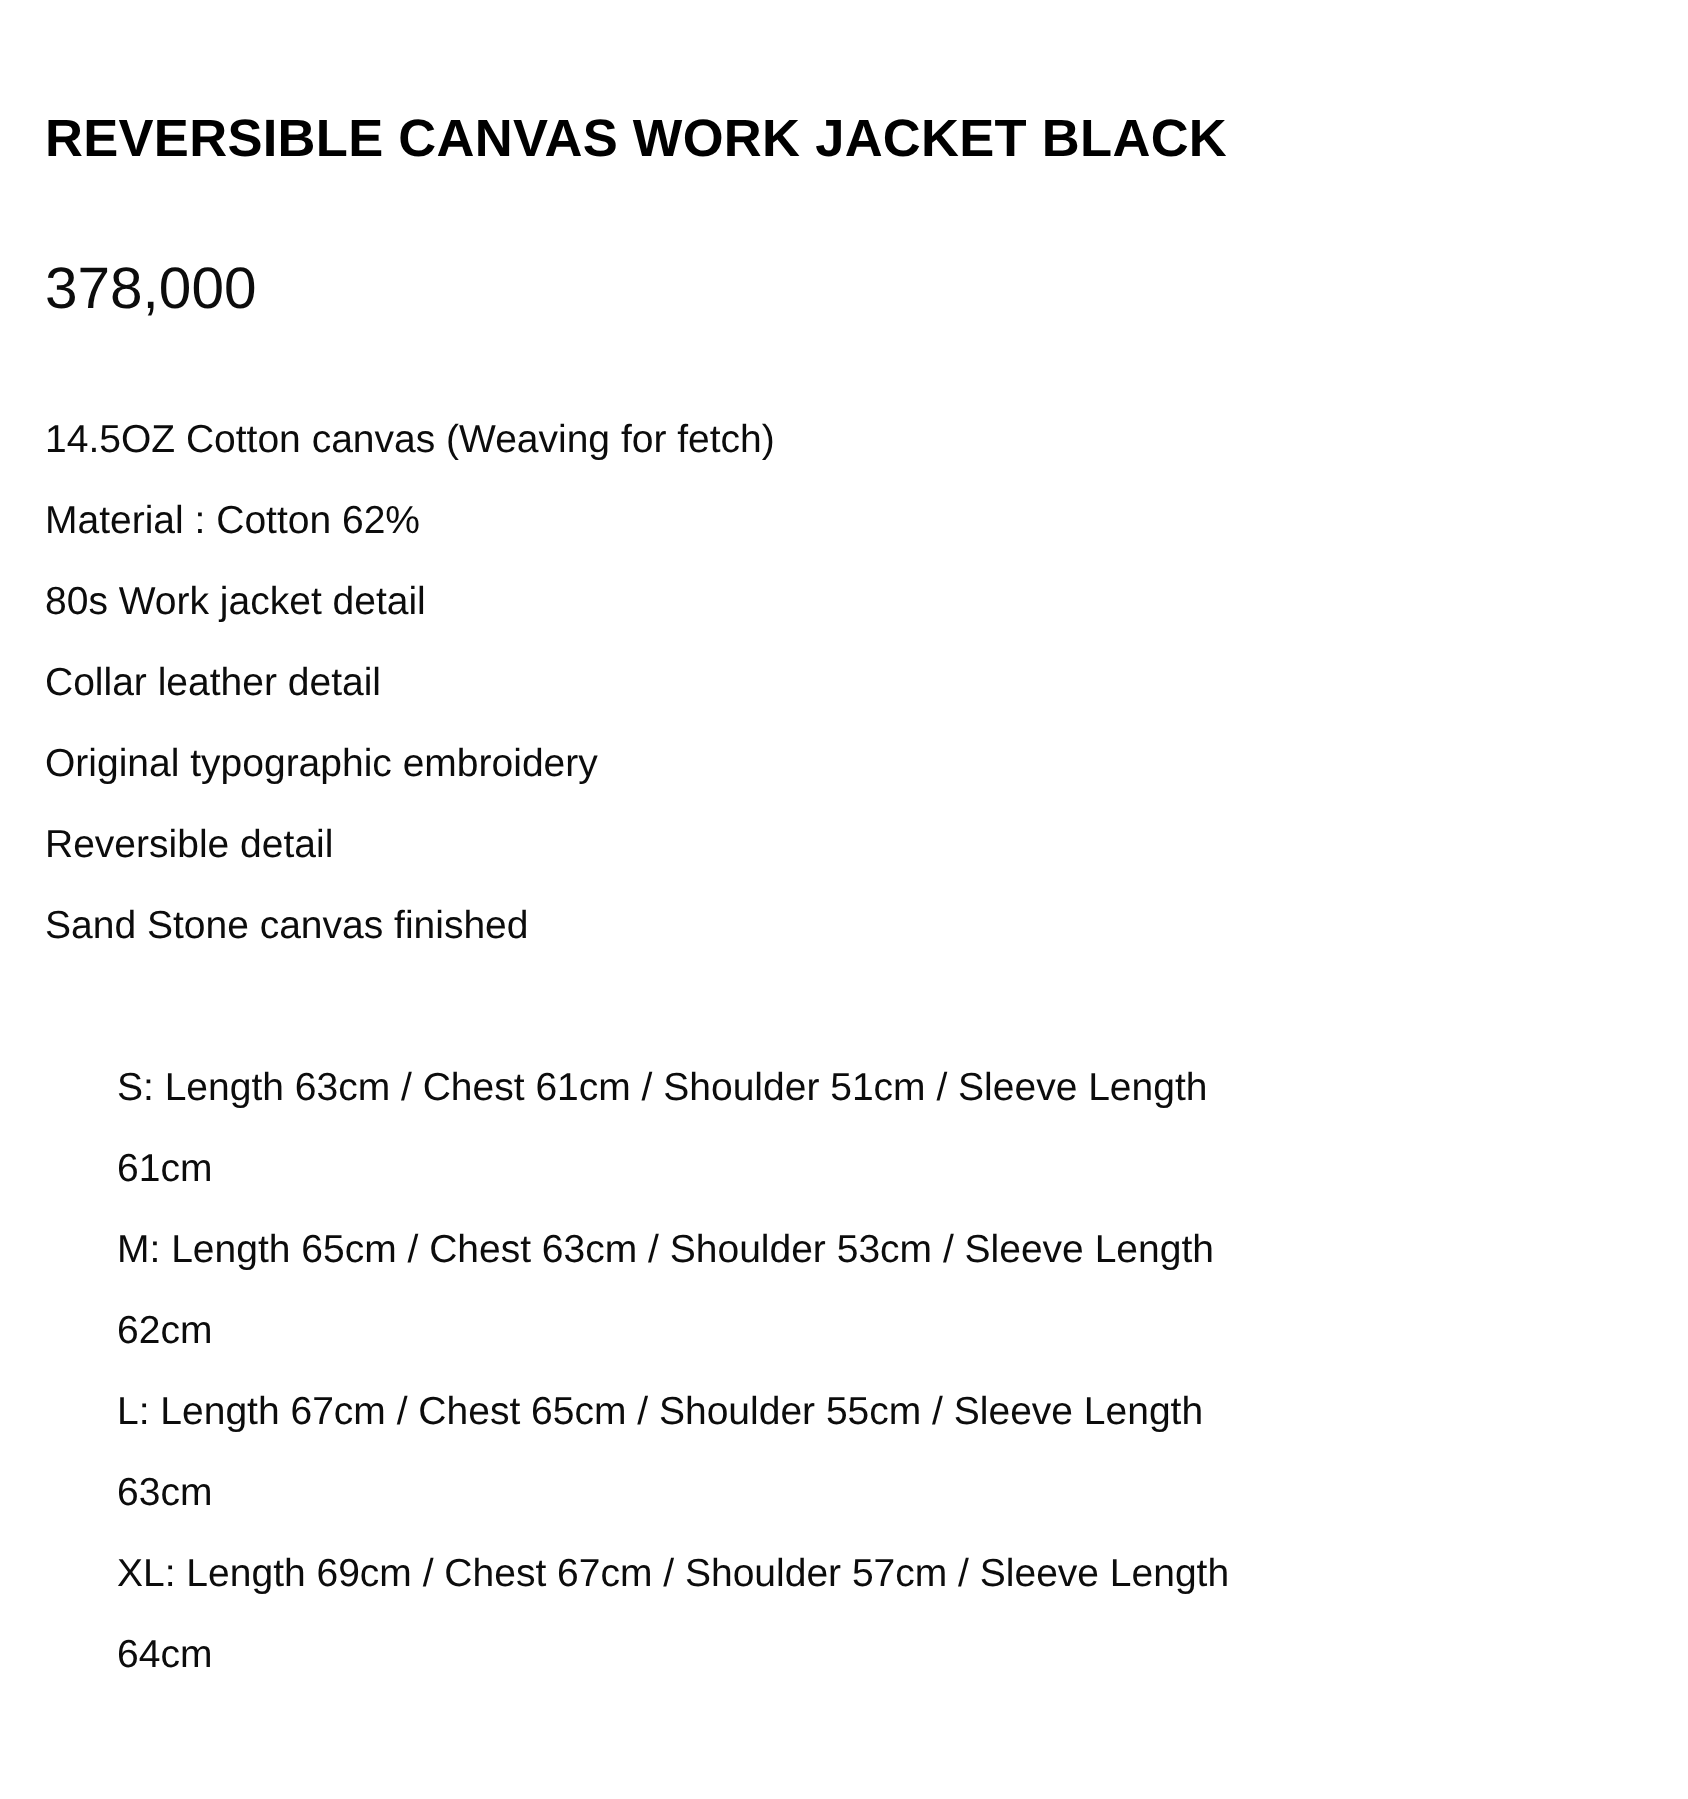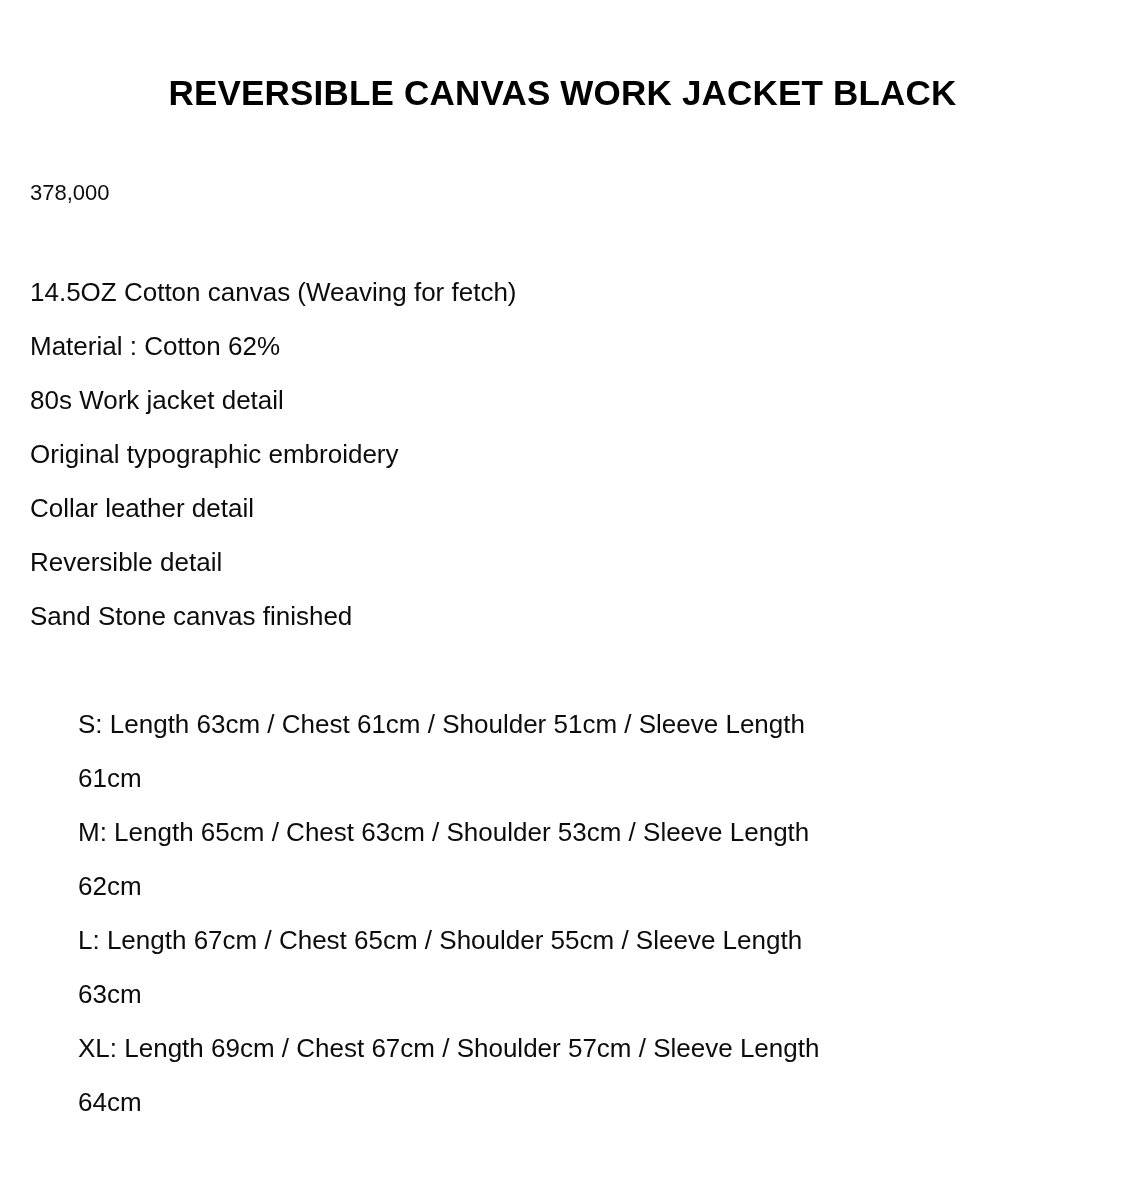--- a/index.html
+++ b/index.html
@@ -19,25 +19,24 @@
     width: 1065px;
   }
   .product-title {
     margin: 0;
     padding-top: 72px;
     font-size: 35px;
     line-height: 42px;
     font-weight: 700;
     color: #000000;
     letter-spacing: 0.2px;
-    text-align: center;
   }
   .product-price {
     margin-top: 52px;
-    font-size: 22px;
+    font-size: 39px;
     line-height: 54px;
     font-weight: 400;
   }
   .description-block {
     margin-top: 45px;
   }
   .size-guide-block {
     margin-top: 54px;
     margin-left: 48px;
   }
@@ -54,22 +53,22 @@
 <div class="content">
 
   <h1 class="product-title">REVERSIBLE CANVAS WORK JACKET BLACK</h1>
 
   <div class="product-price">378,000</div>
 
   <div class="description-block">
       <div class="text-line">14.5OZ Cotton canvas (Weaving for fetch)</div>
       <div class="text-line">Material : Cotton 62%</div>
       <div class="text-line">80s Work jacket detail</div>
+      <div class="text-line">Collar leather detail</div>
       <div class="text-line">Original typographic embroidery</div>
-      <div class="text-line">Collar leather detail</div>
       <div class="text-line">Reversible detail</div>
       <div class="text-line">Sand Stone canvas finished</div>
     </div>
 
   <div class="size-guide-block">
       <div class="text-line">S: Length 63cm / Chest 61cm / Shoulder 51cm / Sleeve Length</div>
       <div class="text-line">61cm</div>
       <div class="text-line">M: Length 65cm / Chest 63cm / Shoulder 53cm / Sleeve Length</div>
       <div class="text-line">62cm</div>
       <div class="text-line">L: Length 67cm / Chest 65cm / Shoulder 55cm / Sleeve Length</div>

